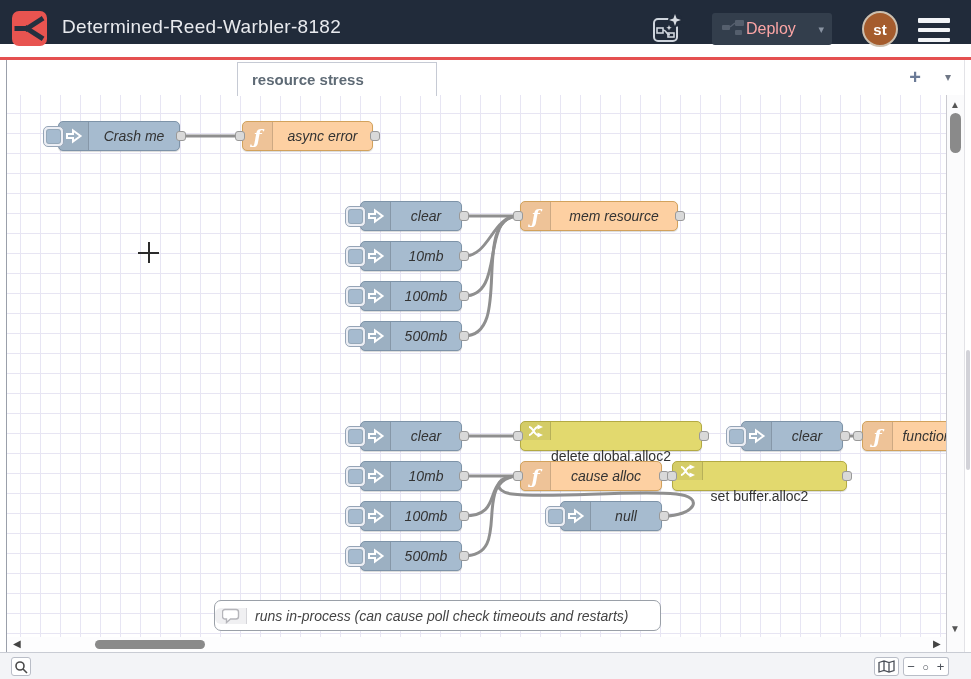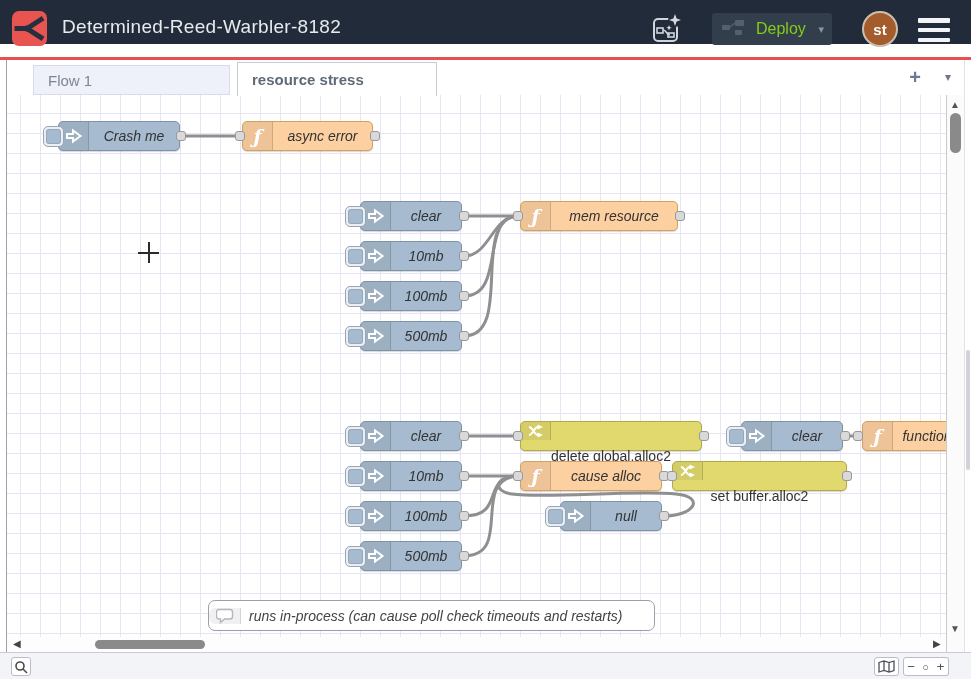--- a/index.html
+++ b/index.html
@@ -5,21 +5,21 @@
   * { margin:0; padding:0; box-sizing:border-box; }
   html,body { width:971px; height:679px; }
   body { font-family:"Liberation Sans", sans-serif; position:relative; background:#fff; overflow:hidden; }
 
   
   .header { position:absolute; left:0; top:0; width:971px; height:44px; background:#212b3a; }
   .logo { position:absolute; left:12px; top:11px; width:35px; height:35px; background:#e85450; border-radius:7px; }
   .app-title { position:absolute; left:62px; top:16px; font-size:19px; color:#e8eaee; letter-spacing:0.3px; }
   .ai-btn { position:absolute; left:648px; top:11px; width:36px; height:36px; cursor:pointer; }
   .deploy-btn { position:absolute; left:712px; top:13px; width:120px; height:32px; background:#333e4c; border-radius:3px; display:flex; align-items:center; padding:0 8px; cursor:pointer; }
-  .deploy-label { color:#84cc16; font-size:16px; margin-left:10px; flex:1; }
+  .deploy-label { color:#fca5a5; font-size:16px; flex:1; }
   .deploy-caret { color:#8a94a3; font-size:11px; padding-left:6px; }
   .avatar { position:absolute; left:862px; top:11px; width:36px; height:36px; border-radius:50%; background:#a55c2d; border:2px solid #cdbfae; color:#fff; font-size:15px; font-weight:bold; display:flex; align-items:center; justify-content:center; cursor:pointer; }
   .hamburger { position:absolute; left:918px; top:18px; width:32px; height:24px; display:flex; flex-direction:column; justify-content:space-between; cursor:pointer; }
   .hamburger div { height:4.5px; background:#f2f4f7; border-radius:1px; }
   .red-bar { position:absolute; left:0; top:57px; width:971px; height:3px; background:#e55050; }
 
   
   .tabbar { position:absolute; left:0; top:60px; width:971px; height:35px; background:#fff; }
   .tab { position:absolute; font-size:15px; display:flex; align-items:center; padding-left:14px; cursor:pointer; }
   .tab-inactive { left:33px; top:5px; width:197px; height:30px; background:#eef1f9; border:1px solid #d9dce6; color:#7e8692; }
@@ -116,23 +116,20 @@
 
   <div class="hamburger">
     <div></div>
     <div></div>
     <div></div>
   </div>
 </div>
 <div class="red-bar"></div>
 
 <div class="tabbar">
-  <div class="tab tab-inactive">
-    <span>Flow 1</span>
-  </div>
   <div class="tab tab-active">
     <span>resource stress</span>
   </div>
   <div class="tab-add">+</div>
   <div class="tab-caret">▾</div>
 </div>
 
 <div class="edge-line"></div>
 
 <div class="canvas-clip">
@@ -330,21 +327,21 @@
       <div class="nlbl">clear</div>
     </div>
 
     <div class="node function" style="left:862px;top:421px;width:100px;">
       <div class="nicon">
           <span class="fx">ƒ</span>
         </div>
       <div class="nlbl">function</div>
     </div>
 
-    <div class="node comment" style="left:208px;top:600px;width:447px;height:31px;align-items:center;">
+    <div class="node comment" style="left:214px;top:600px;width:447px;height:31px;align-items:center;">
       <div class="nicon">
         <svg width="18" height="16" viewBox="0 0 18 16">
             <path d="M3 1.5 h11 a2.5 2.5 0 0 1 2.5 2.5 v4.5 a2.5 2.5 0 0 1 -2.5 2.5 h-5.5 l-4 3.5 v-3.5 h-1.5 a2.5 2.5 0 0 1 -2.5 -2.5 v-4.5 a2.5 2.5 0 0 1 2.5 -2.5 z" fill="#fff" stroke="#b5b5ba" stroke-width="1.4"></path>
           </svg>
       </div>
       <div class="nlbl">runs in-process (can cause poll check timeouts and restarts)</div>
     </div>
 
     <div class="port" style="left:176px;top:131px;"></div>
     <div class="port" style="left:235px;top:131px;"></div>

